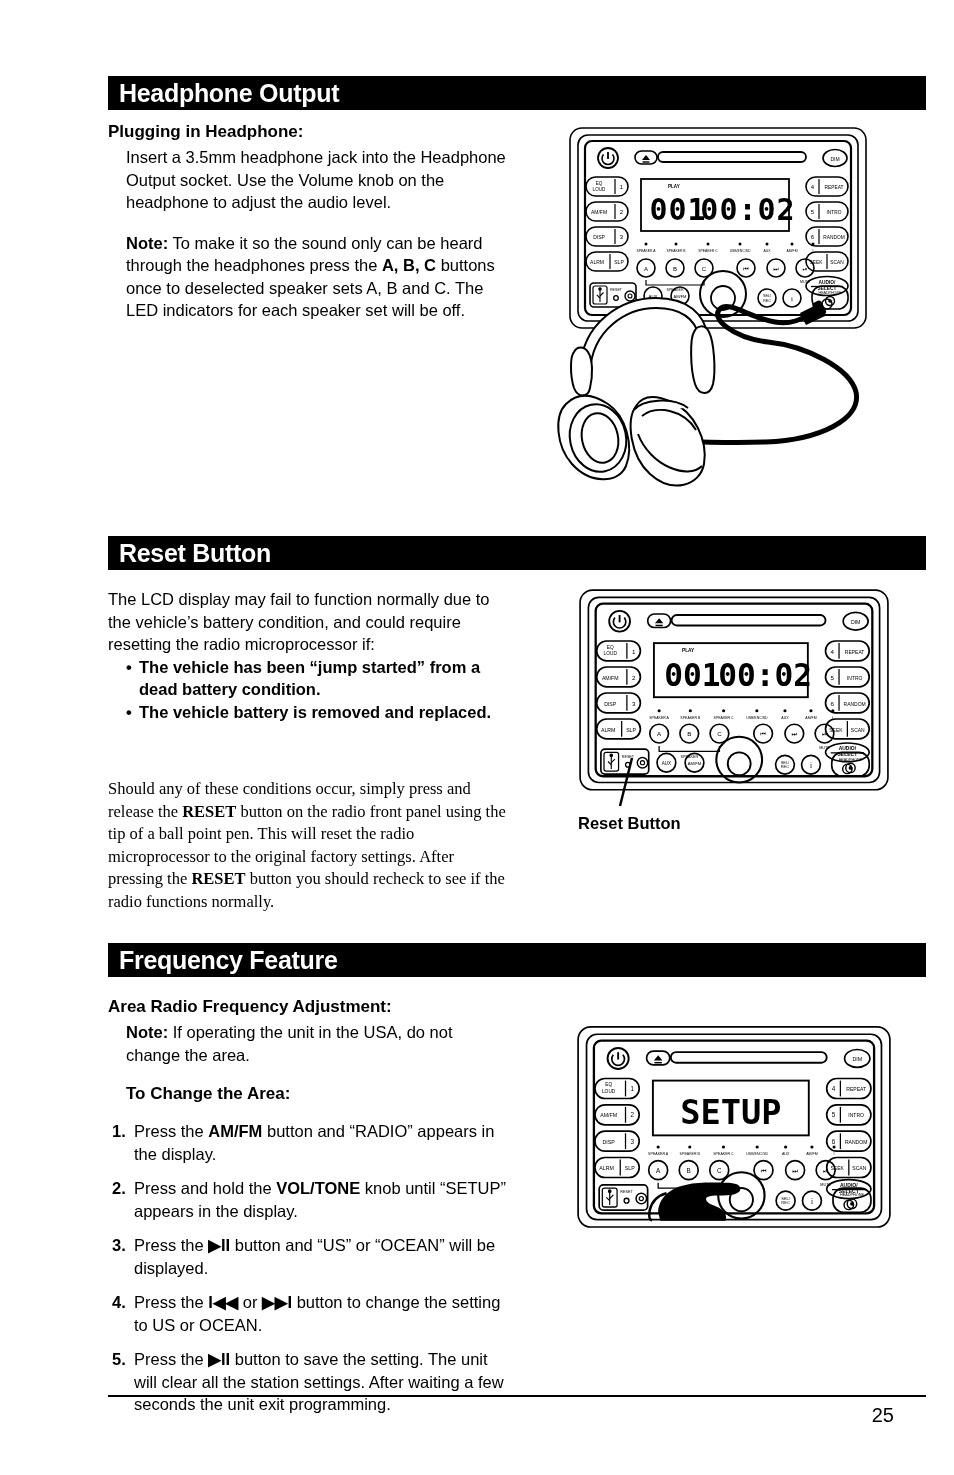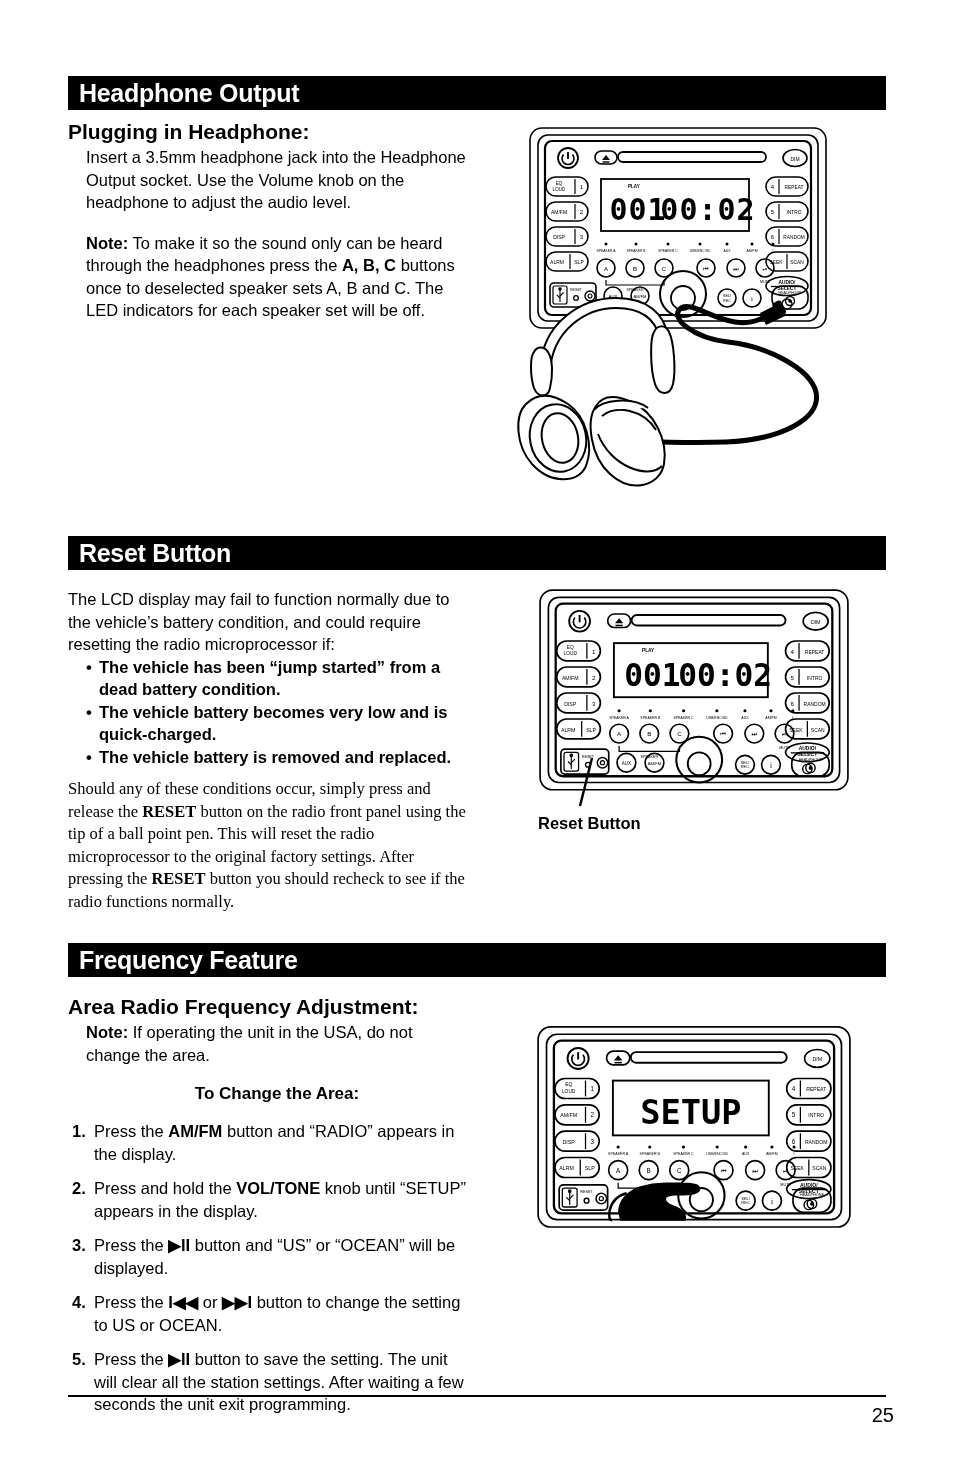--- a/index.html
+++ b/index.html
@@ -11,20 +11,21 @@
     width: 954px;
     height: 1475px;
     position: relative;
     font-family: "Liberation Sans", sans-serif;
     color: #000000;
     overflow: hidden;
   }
   .page {
     position: absolute;
     inset: 0;
+    margin-left: 40px;
   }
 
   
   .banner {
     position: absolute;
     left: 68px;
     width: 818px;
     height: 34px;
     background: #000000;
     color: #ffffff;
@@ -40,21 +41,21 @@
   .textcol {
     position: absolute;
     left: 68px;
     width: 400px;
     font-size: 16.5px;
     line-height: 22.5px;
     color: #000;
   }
   .h2 {
     font-weight: bold;
-    font-size: 21px;
+    font-size: 17px;
     line-height: 24px;
     margin: 0 0 2px 0;
   }
   .indent { padding-left: 18px; }
   .para { margin: 0; }
   .spacer { height: 18px; }
   b { font-weight: bold; }
 
   ul.bullets {
     list-style: none;
@@ -336,21 +337,20 @@
       <path d="M96 130 C 104 120, 134 116, 150 128"></path>
     </g>
   </svg>
 
   <div class="banner" style="top:536px;">Reset Button</div>
 
   <div class="textcol" style="top:588px;">
     <p class="para">The LCD display may fail to function normally due to the vehicle’s battery condition, and could require resetting the radio microprocessor if:</p>
     <ul class="bullets">
       <li>The vehicle has been “jump started” from a dead battery condition.</li>
-      <li>The vehicle battery becomes very low and is quick-charged.</li>
       <li>The vehicle battery is removed and replaced.</li>
     </ul>
   </div>
 
   <div class="textcol" style="top:778px;font-family:Liberation Serif, serif;">
     <p class="para"><span>Should any of these conditions occur, simply press and release the </span><b>RESET</b><span> button on the radio front panel using the tip of a ball point pen. This will reset the radio microprocessor to the original factory settings. After pressing the </span><b>RESET</b><span> button you should recheck to see if the radio functions normally.</span></p>
   </div>
 
   <div class="radio" style="left:538px; top:588px;">
     <svg width="312" height="208" viewBox="0 0 300 200">
@@ -515,21 +515,21 @@
     <line x1="32" y1="2" x2="20" y2="50" stroke="#000" stroke-width="2.4"></line>
   </svg>
   <div class="callout-label" style="left:538px; top:814px;">Reset Button</div>
 
   <div class="banner" style="top:943px;">Frequency Feature</div>
 
   <div class="textcol" style="top:995px;">
     <div class="h2">Area Radio Frequency Adjustment:</div>
     <p class="para indent"><b>Note:</b><span> If operating the unit in the USA, do not change the area.</span></p>
     <div style="height:16px;"></div>
-    <div class="h2 indent" style="font-size:17px;text-align:center;">To Change the Area:</div>
+    <div class="h2 indent" style="font-size:17px;">To Change the Area:</div>
     <div style="height:12px;"></div>
     <ol class="steps">
       <li>
         <span class="num">1.</span><span>Press the </span><b>AM/FM</b><span> button and “RADIO” appears in the display.</span>
       </li>
       <li>
         <span class="num">2.</span><span>Press and hold the </span><b>VOL/TONE</b><span> knob until “SETUP” appears in the display.</span>
       </li>
       <li>
         <span class="num">3.</span><span>Press the </span><b>▶II</b><span> button and “US” or “OCEAN” will be displayed.</span>

